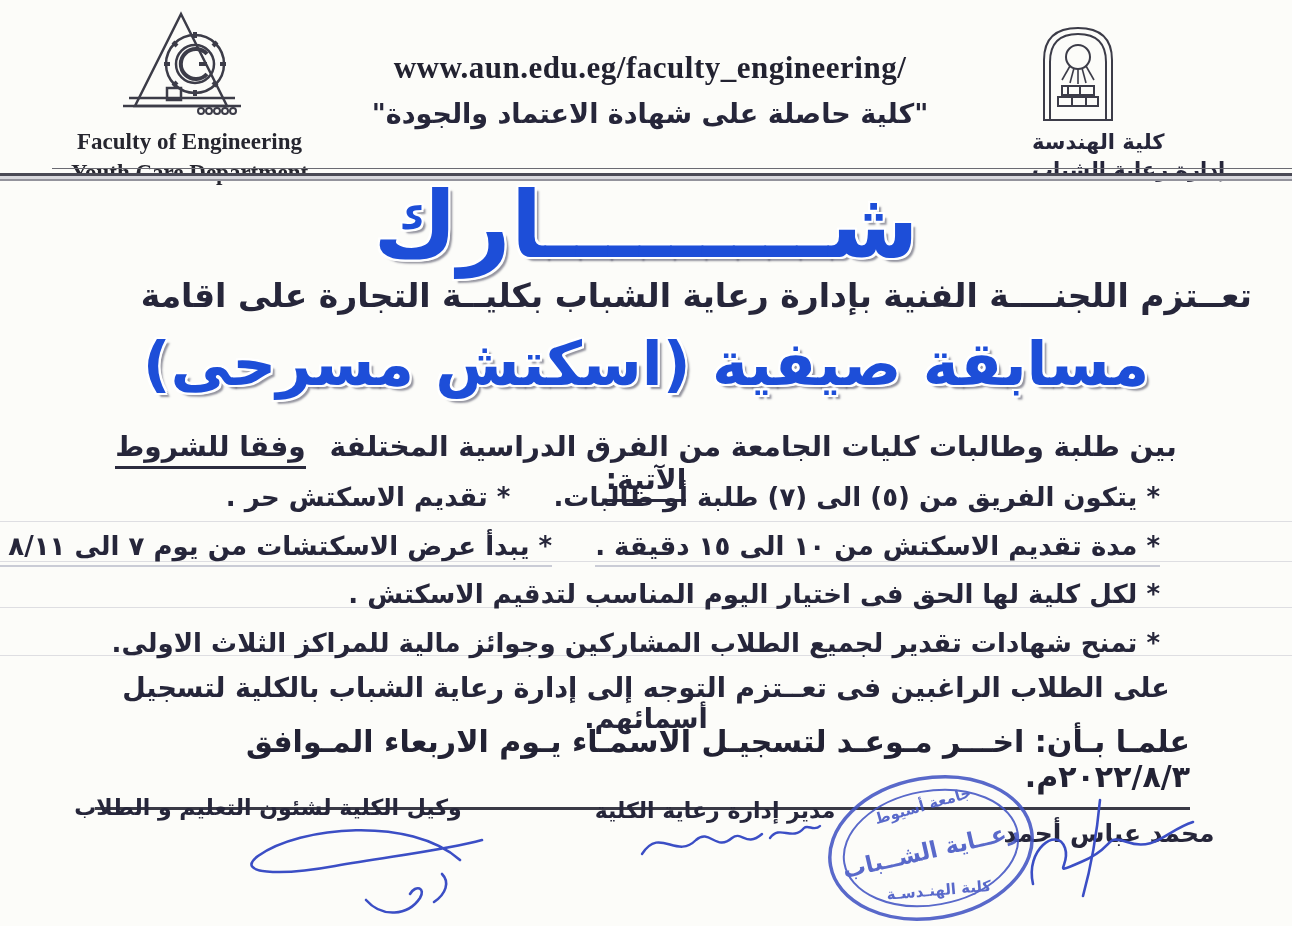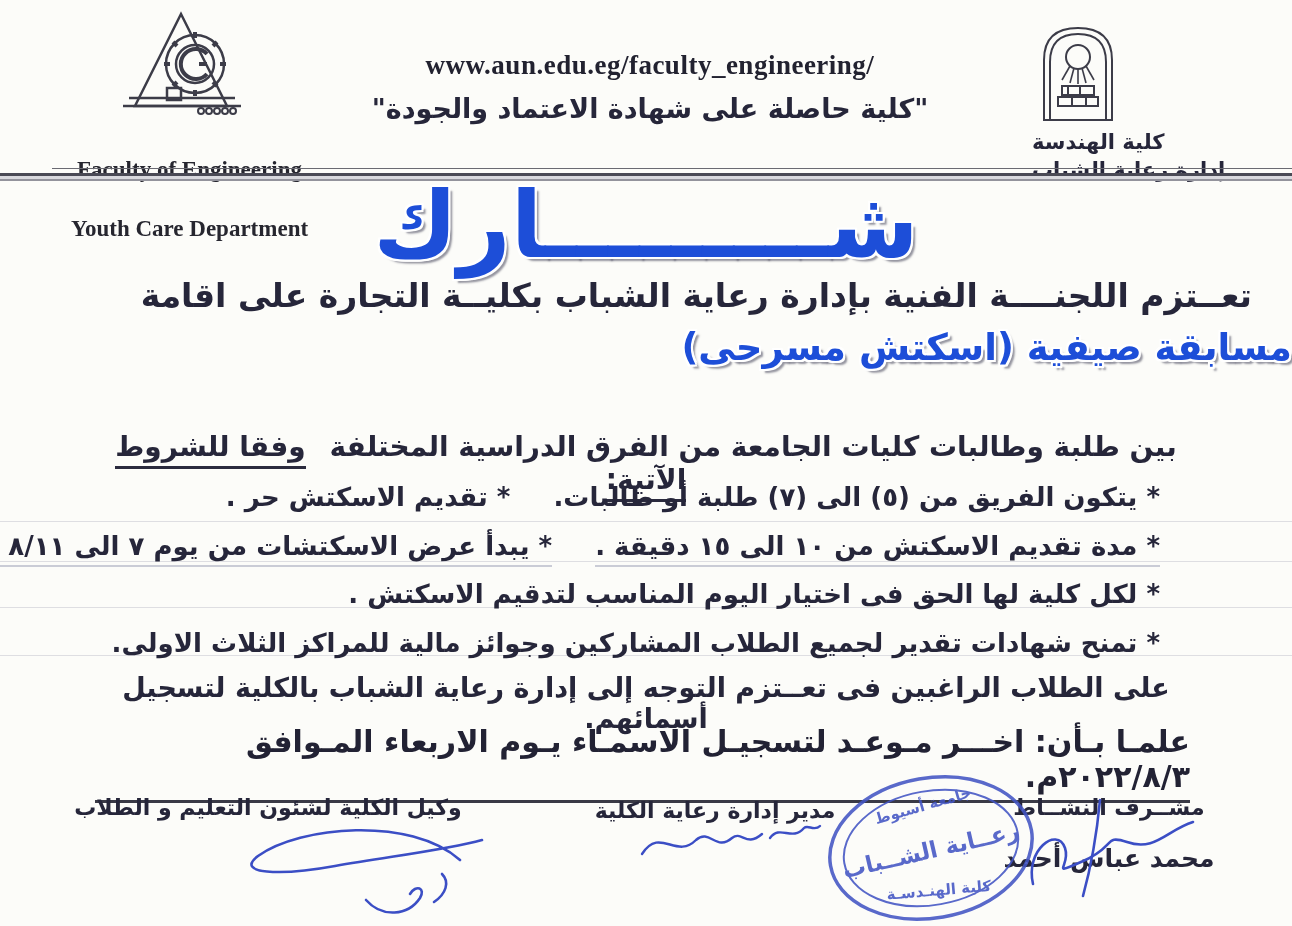--- a/index.html
+++ b/index.html
@@ -5,25 +5,25 @@
   html,body{margin:0;padding:0;background:#e8e8e8;}
   .page{
     position:relative; width:1292px; height:926px; margin:0 auto;
     background:#fcfcf9; overflow:hidden;
     font-family:"DejaVu Sans", sans-serif; color:#2b2b3e;
   }
   
   .logo-left{position:absolute; left:52px; top:10px; width:275px; text-align:center;}
   .logo-left .en{
     font-family:"Liberation Serif", serif; font-weight:bold;
-    font-size:23px; color:#26262f; line-height:1.35;margin-top:28px;
+    font-size:23px; color:#26262f; line-height:1.35;
   }
   .hdr-center{position:absolute; left:325px; top:50px; width:650px; text-align:center;}
   .hdr-url{
-    font-family:"Liberation Serif", serif; font-weight:bold; font-size:27px;
+    font-family:"Liberation Serif", serif; font-weight:bold; font-size:31px;
     color:#222230; letter-spacing:.5px;
   }
   .hdr-accred{direction:rtl; font-weight:bold; font-size:27px; margin-top:12px; color:#26263a;}
   .hdr-right{position:absolute; right:60px; top:20px; width:200px; text-align:left; direction:rtl;}
   .hdr-right .ar{font-weight:bold; font-size:21px; line-height:1.35; color:#26263a;}
   .thin-rule{position:absolute; left:52px; right:0; top:168px; height:1px; background:#6a6a72;}
   .double-rule{
     position:absolute; left:0; right:0; top:173px; height:3px;
     border-top:3px solid #4a4a55; border-bottom:2px solid #93939c; background:#d9d9de;
   }
@@ -38,21 +38,21 @@
   .call-title{
     position:absolute; top:178px; left:0; width:100%;
     direction:rtl; text-align:center; font-weight:bold; font-size:92px; line-height:1.05;
   }
   .intro-line{
     position:absolute; top:276px; left:40px; right:40px;
     direction:rtl; text-align:right; font-weight:bold; font-size:33px; color:#26263a;
   }
   .event-title{
     position:absolute; top:324px; left:0; width:100%;
-    direction:rtl; font-weight:bold; font-size:37px; line-height:1.3;
+    direction:rtl; text-align:center; font-weight:bold; font-size:61px; line-height:1.3;
   }
   .audience-line{
     position:absolute; top:430px; left:90px; right:90px;
     direction:rtl; text-align:center; font-weight:bold; font-size:28px; color:#26263a;
   }
   .audience-line .cond{
     border-bottom:3px solid #2b2b3e; padding-bottom:3px; margin-right:14px;
   }
   
   .rules{
@@ -63,21 +63,21 @@
   .rule-row .seg2{margin-right:34px;}
   .u-faint{border-bottom:2px solid rgba(110,115,150,.35); padding-bottom:4px;}
   .reg-note{
     position:absolute; top:672px; left:60px; right:60px;
     direction:rtl; text-align:center; font-weight:bold; font-size:27px; color:#26263a;
   }
   .deadline{
     position:absolute; top:724px; right:102px; left:95px;
     direction:rtl; text-align:right; text-align-last:justify;
     font-weight:bold; font-size:30px; color:#222234;
-    padding-bottom:6px; border-bottom:3px solid #3a3a46;
+    padding-bottom:13px; border-bottom:3px solid #3a3a46;
   }
   
   .sig{direction:rtl; text-align:center; font-weight:bold; color:#26263a; position:absolute;}
   .sig .title{font-size:22px;}
   .sig .name{font-size:25px; margin-top:24px;}
   .sig-right{top:795px; right:58px; width:250px;}
   .sig-center{top:798px; left:555px; width:320px;}
   .sig-left{top:795px; left:48px; width:440px;}
   .sig-left .name{margin-top:16px;}
   .sig-svg{position:absolute; pointer-events:none;}
@@ -187,21 +187,20 @@
     <div class="rule-row">
       <span>* تمنح شهادات تقدير لجميع الطلاب المشاركين وجوائز مالية للمراكز الثلاث الاولى.</span>
     </div>
   </div>
 
   <div class="reg-note">على الطلاب الراغبين فى تعــتزم التوجه إلى إدارة رعاية الشباب بالكلية لتسجيل أسمائهم.</div>
 
   <div class="deadline">علمـا بـأن: اخـــر مـوعـد لتسجيـل الاسمـاء يـوم الاربعاء المـوافق ٢٠٢٢/٨/٣م.</div>
 
   <div class="sig sig-right">
-    <div class="title">مشــرف النشــاط</div>
     <div class="name">محمد عباس أحمد</div>
   </div>
   <div class="sig sig-center">
     <div class="title">مدير إدارة رعاية الكلية</div>
   </div>
   <div class="sig sig-left">
     <div class="title">وكيل الكلية لشئون التعليم و الطلاب</div>
   </div>
 
   <svg class="sig-svg" style="left:1005px; top:792px;" width="210" height="110" viewBox="0 0 210 110">

